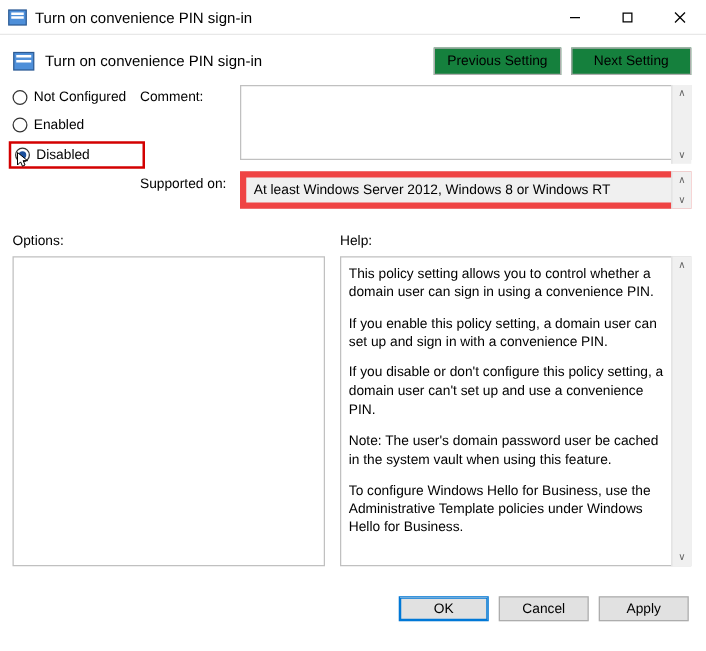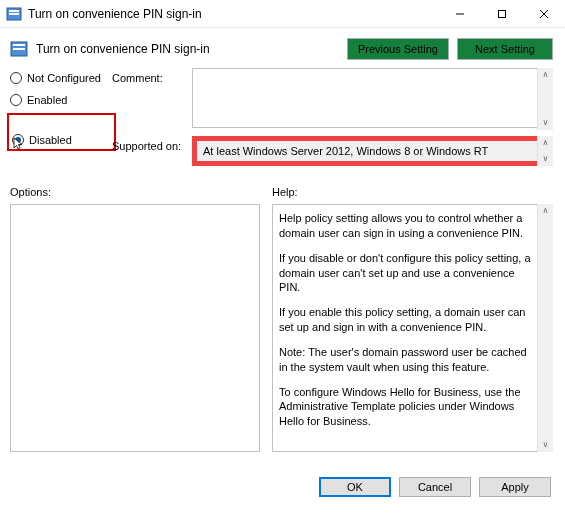--- a/index.html
+++ b/index.html
@@ -213,21 +213,21 @@
     <div class="radio-col" style="grid-row: 1 / span 2;">
       <div class="radio-row">
         <span class="radio-circle"></span>
         <span class="radio-label">Not Configured</span>
       </div>
       <div class="radio-row">
         <span class="radio-circle"></span>
         <span class="radio-label">Enabled</span>
       </div>
       <div class="disabled-highlight">
-        <div class="radio-row" style="position:relative;margin-top:16px;">
+        <div class="radio-row" style="position:relative;">
           <span class="radio-circle selected"></span>
           <span class="radio-label">Disabled</span>
           <span class="cursor-overlay" style="position:absolute; left:1px; top:3px;">
             <svg width="12" height="14" viewBox="0 0 12 14">
                 <path d="M1 1 L1 11 L3.5 8.5 L5 12 L7 11 L5.5 7.5 L9 7.5 Z" fill="#fff" stroke="#000" stroke-width="0.8"></path>
               </svg>
           </span>
         </div>
       </div>
     </div>
@@ -255,23 +255,23 @@
 
   <div class="lower">
     <div>
       <div class="col-label">Options:</div>
       <div class="options-box"></div>
     </div>
     <div>
       <div class="col-label">Help:</div>
       <div class="box-wrap">
         <div class="help-box">
-          <p>Help policy setting allows you to control whether a domain user can sign in using a convenience PIN.</p>
+          <p>This policy setting allows you to control whether a domain user can sign in using a convenience PIN.</p>
+          <p>If you enable this policy setting, a domain user can set up and sign in with a convenience PIN.</p>
           <p>If you disable or don't configure this policy setting, a domain user can't set up and use a convenience PIN.</p>
-          <p>If you enable this policy setting, a domain user can set up and sign in with a convenience PIN.</p>
           <p>Note: The user's domain password user be cached in the system vault when using this feature.</p>
           <p>To configure Windows Hello for Business, use the Administrative Template policies under Windows Hello for Business.</p>
         </div>
         <div class="scroll-stub">
           <div class="scroll-arrow">∧</div>
           <div class="scroll-arrow">∨</div>
         </div>
       </div>
     </div>
   </div>

